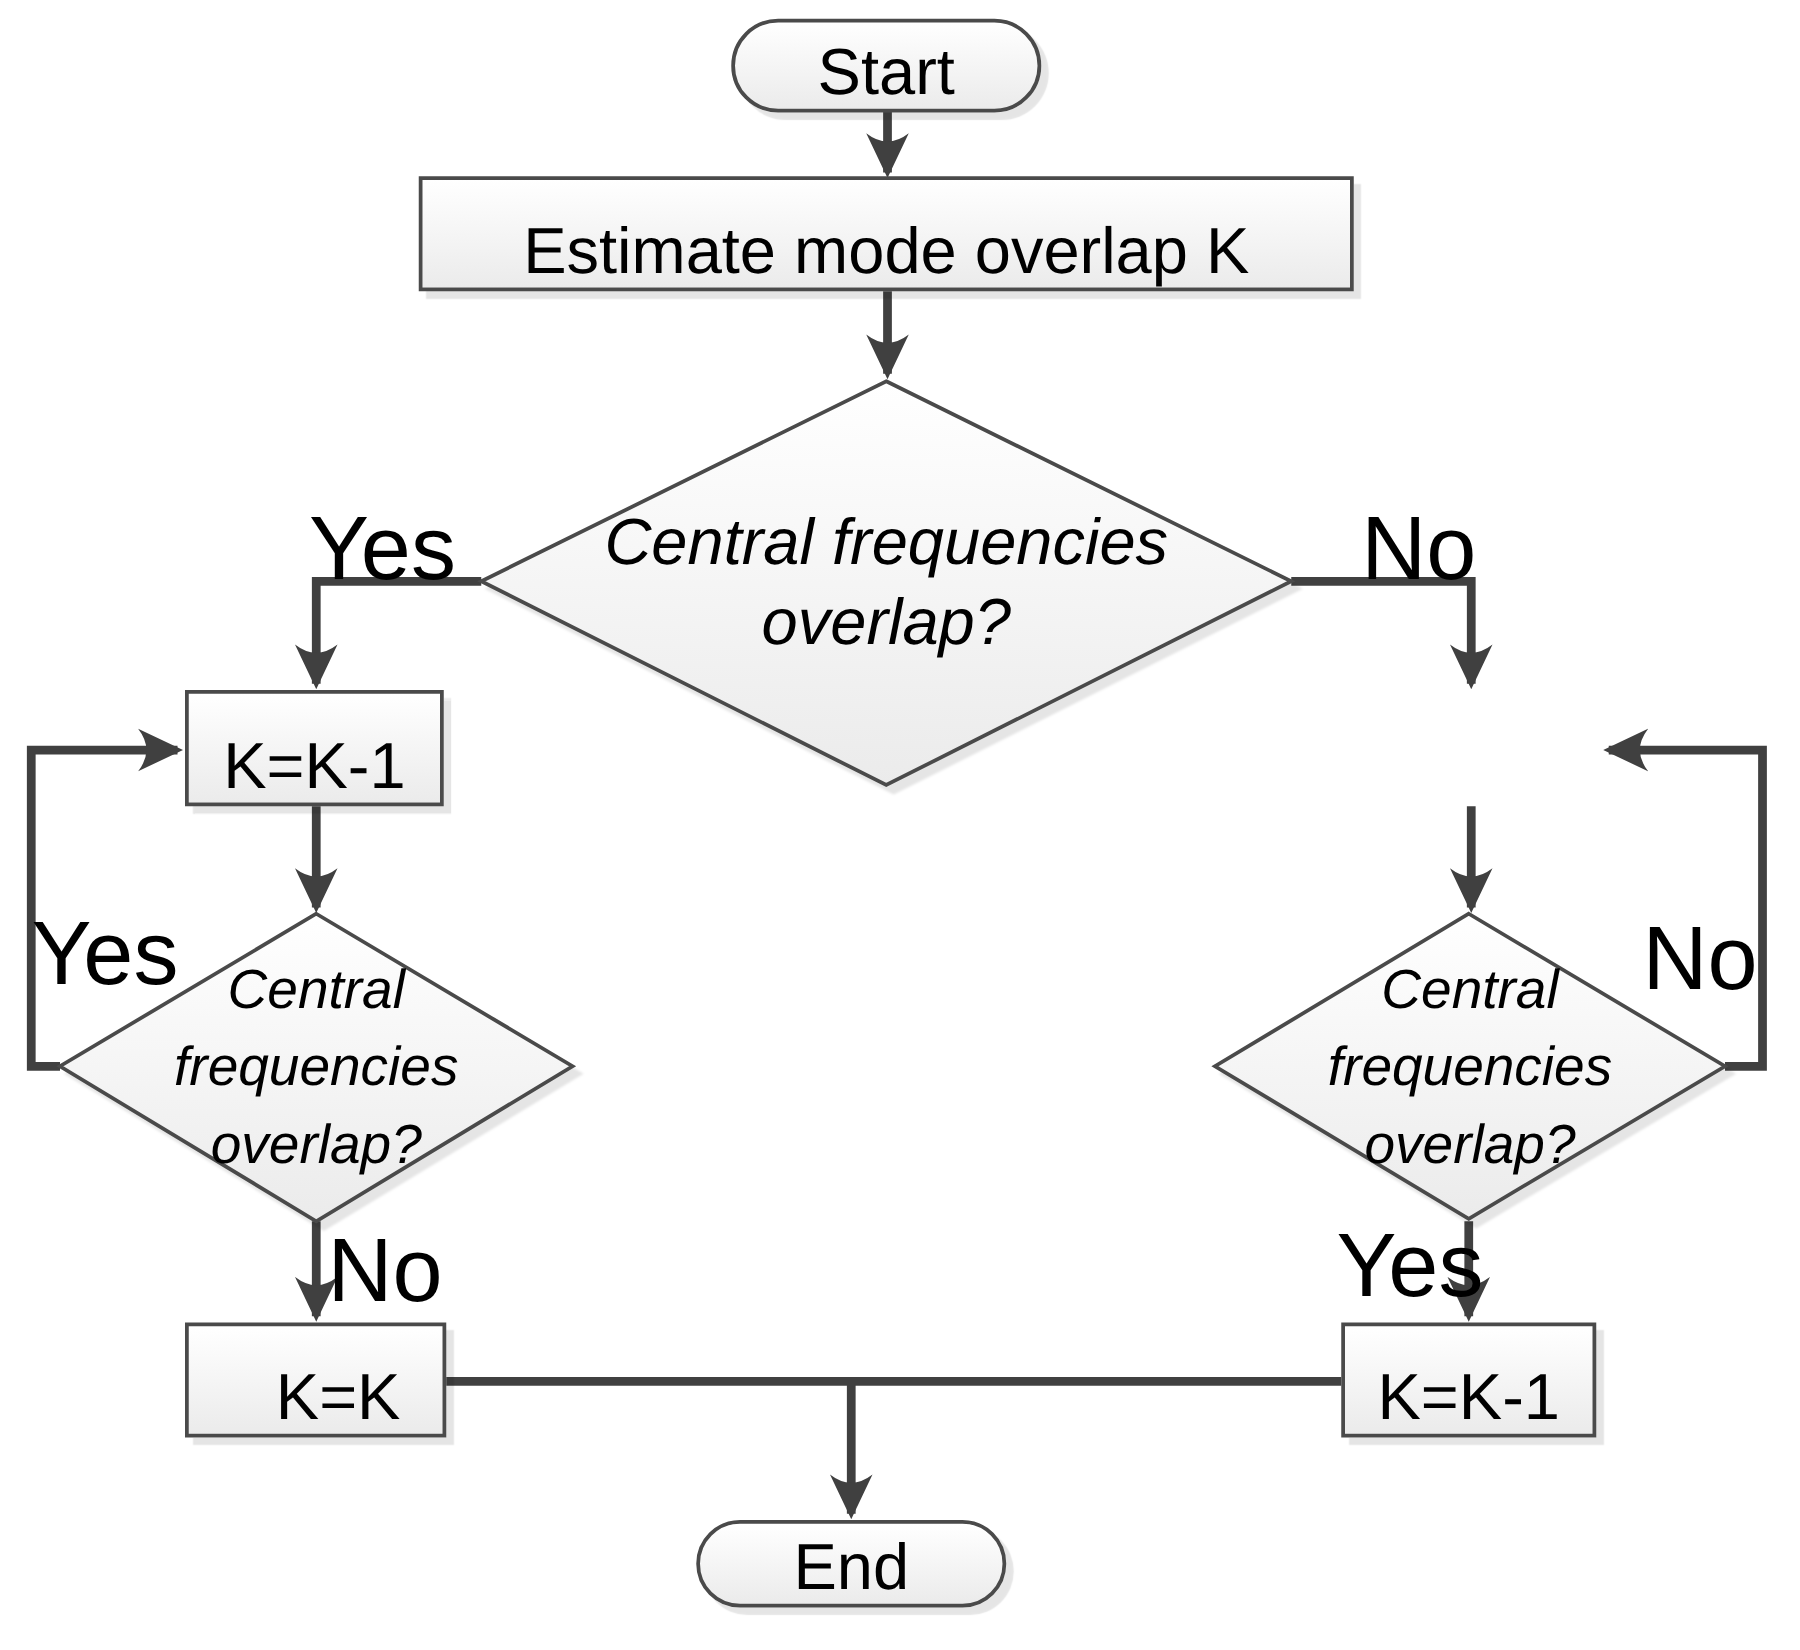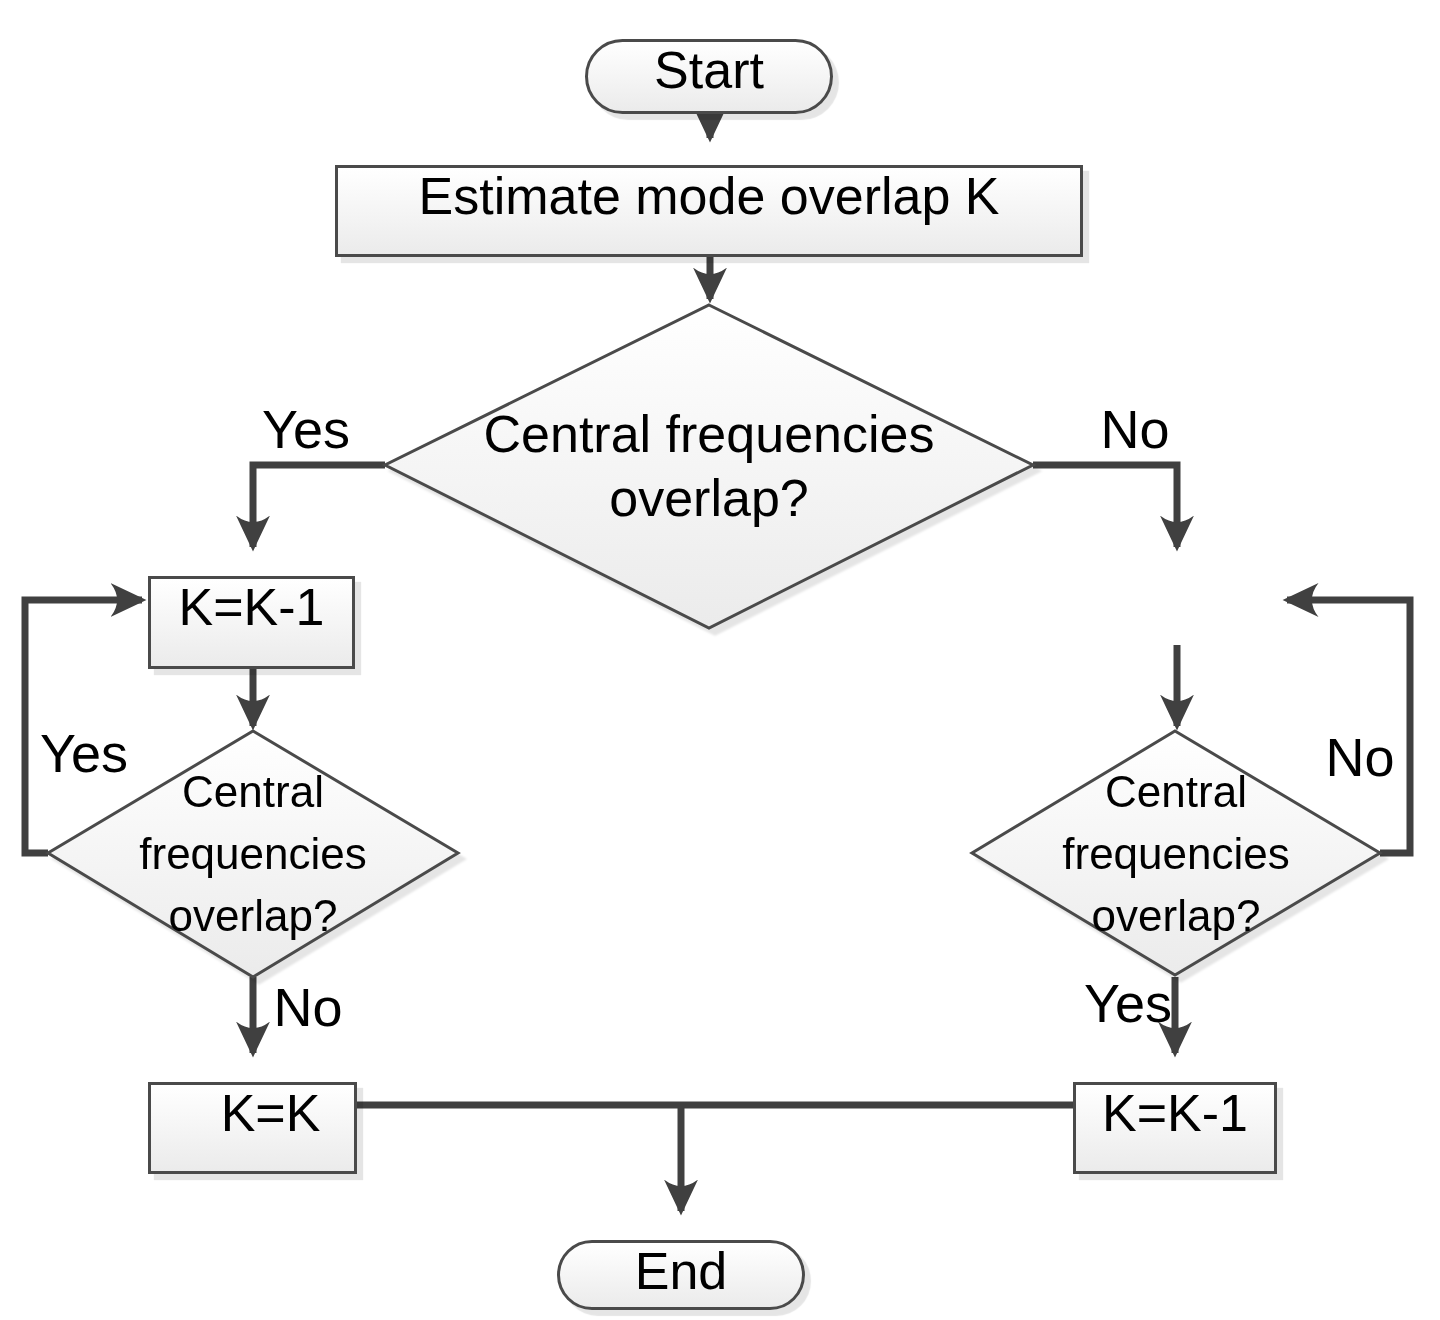--- a/index.html
+++ b/index.html
@@ -37,51 +37,51 @@
     fill: url(#nodeGrad);
     stroke: var(--node-border);
     stroke-width: 3;
     filter: drop-shadow(6px 6px 1px rgba(0,0,0,0.10));
   }
 
   .node {
     position: absolute;
     z-index: 2;
     display: flex;
-    align-items: flex-start;
+    align-items: flex-end;
     justify-content: center;
     background: linear-gradient(180deg, var(--node-fill-top), var(--node-fill-bottom));
     border: 3px solid var(--node-border);
     box-shadow: 6px 6px 1px rgba(0,0,0,0.10);
     color: var(--text);
     font-size: 52px;
     line-height: 1.1;
     text-align: center;
     white-space: nowrap;
-    margin-top: 24px;
   }
   .terminator { border-radius: 40px; }
 
   .diamond-label {
     position: absolute;
     z-index: 3;
     display: flex;
     align-items: center;
     justify-content: center;
     text-align: center;
     color: var(--text);
+    font-style: italic;
   }
   .diamond-label.main { font-size: 52px; line-height: 64px; }
   .diamond-label.small { font-size: 44px; line-height: 62px; }
 
   .edge-label {
     position: absolute;
     z-index: 3;
     transform: translateX(-50%);
-    font-size: 54px;
+    font-size: 72px;
     color: var(--text);
     white-space: nowrap;
   }
 </style>
 </head>
 <body>
 
 <div class="canvas">
 
   <svg class="wires" viewBox="0 0 1440 1320">

